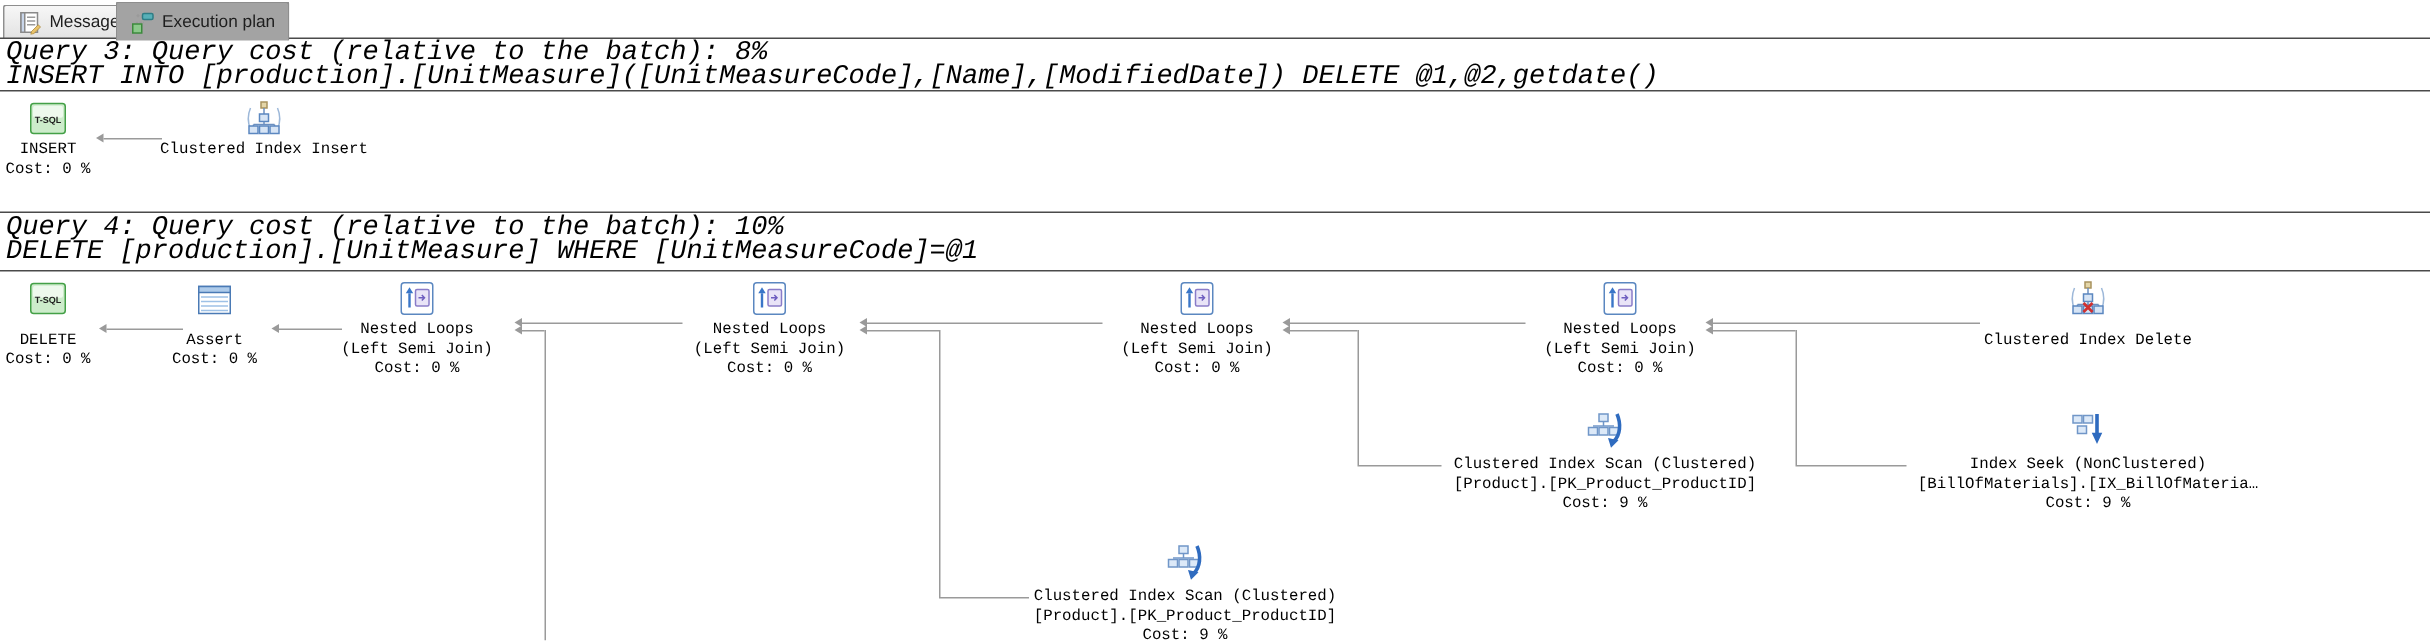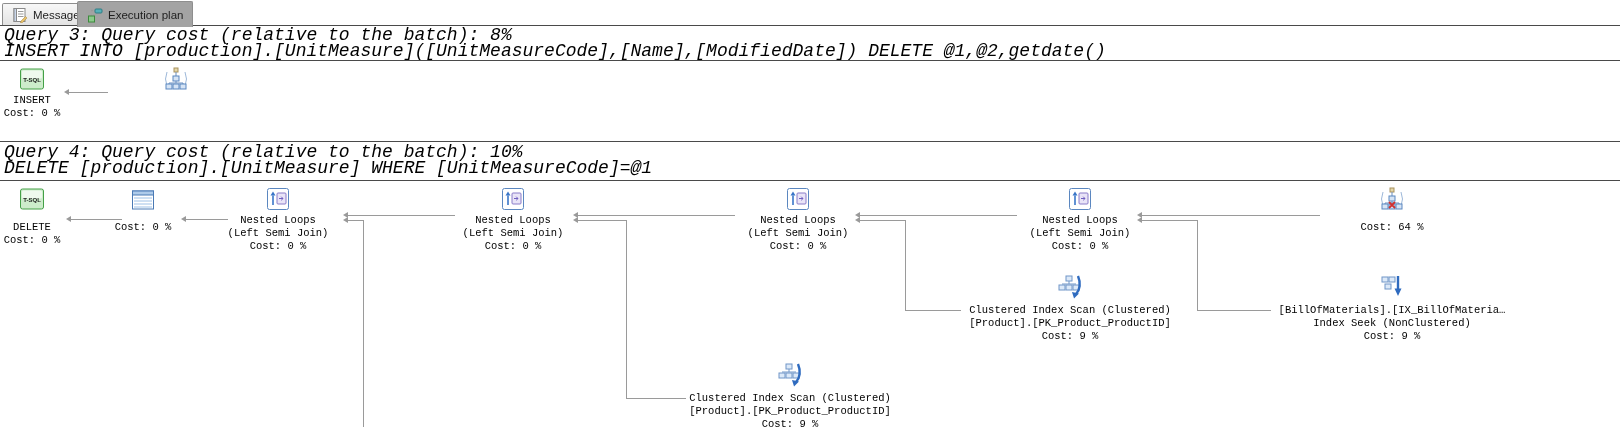--- a/index.html
+++ b/index.html
@@ -88,20 +88,21 @@
       <rect x="10" y="9" width="6" height="5" fill="#d6e4f5" stroke="#5b87c0"></rect>
       <line x1="13" y1="14" x2="13" y2="16" stroke="#6b8fc0"></line>
       <line x1="6" y1="16" x2="20" y2="16" stroke="#6b8fc0"></line>
       <line x1="6" y1="16" x2="6" y2="17" stroke="#6b8fc0"></line>
       <line x1="20" y1="16" x2="20" y2="17" stroke="#6b8fc0"></line>
       <rect x="3" y="17" width="6" height="5" fill="#d6e4f5" stroke="#5b87c0"></rect>
       <rect x="10" y="17" width="6" height="5" fill="#d6e4f5" stroke="#5b87c0"></rect>
       <rect x="17" y="17" width="6" height="5" fill="#d6e4f5" stroke="#5b87c0"></rect>
     </svg>
   </div>
+  <div>Clustered Index Insert</div>
 </div>
 
 <div class="ah" style="left:64px;top:89px"></div>
 <div class="hl" style="left:69px;top:92px;width:39px"></div>
 
 <div class="sep" style="top:141px"></div>
 
 <div class="qtext" style="top:145px">Query 4: Query cost (relative to the batch): 10%</div>
 <div class="qtext" style="top:161px">DELETE [production].[UnitMeasure] WHERE [UnitMeasureCode]=@1</div>
 <div class="sep" style="top:180px"></div>
@@ -122,20 +123,21 @@
   <div class="nicon">
     <svg width="24" height="22" viewBox="0 0 24 22">
       <rect x="1.5" y="2" width="21" height="18" fill="#ffffff" stroke="#4a7ab5"></rect>
       <rect x="1.5" y="2" width="21" height="4" fill="#aecbea" stroke="#4a7ab5"></rect>
       <line x1="3" y1="9" x2="21" y2="9" stroke="#9ec1e6"></line>
       <line x1="3" y1="12" x2="21" y2="12" stroke="#9ec1e6"></line>
       <line x1="3" y1="15" x2="21" y2="15" stroke="#9ec1e6"></line>
       <line x1="3" y1="18" x2="21" y2="18" stroke="#9ec1e6"></line>
     </svg>
   </div>
+  <div>Assert</div>
   <div>Cost: 0 %</div>
 </div>
 
 <div class="node" style="left:163px;top:187px">
   <div class="nicon">
     <svg width="24" height="24" viewBox="0 0 24 24">
       <rect x="1.5" y="1.5" width="21" height="21" rx="2" fill="#ffffff" stroke="#5b87c0"></rect>
       <polygon points="7,4.5 4.5,8.5 9.5,8.5" fill="#3a76c8"></polygon>
       <line x1="7" y1="8.5" x2="7" y2="18" stroke="#3a76c8" stroke-width="1.6"></line>
       <rect x="11" y="6" width="9" height="11" rx="1" fill="#e9e4f7" stroke="#8a7cc8"></rect>
@@ -203,21 +205,21 @@
       <line x1="13" y1="14" x2="13" y2="16" stroke="#6b8fc0"></line>
       <line x1="6" y1="16" x2="20" y2="16" stroke="#6b8fc0"></line>
       <line x1="6" y1="16" x2="6" y2="17" stroke="#6b8fc0"></line>
       <line x1="20" y1="16" x2="20" y2="17" stroke="#6b8fc0"></line>
       <rect x="3" y="17" width="6" height="5" fill="#d6e4f5" stroke="#5b87c0"></rect>
       <rect x="10" y="17" width="6" height="5" fill="#d6e4f5" stroke="#5b87c0"></rect>
       <rect x="17" y="17" width="6" height="5" fill="#d6e4f5" stroke="#5b87c0"></rect>
       <path d="M10 15 L16 21 M16 15 L10 21" stroke="#d03030" stroke-width="1.8"></path>
     </svg>
   </div>
-  <div>Cost: 64 %</div>
+  <div>Clustered Index Delete</div>
 </div>
 
 <div class="node big" style="left:955px;top:274px">
   <div class="nicon">
     <svg width="26" height="26" viewBox="0 0 26 26">
       <rect x="9" y="2" width="6" height="5" fill="#dce9f8" stroke="#7096c8"></rect>
       <line x1="12" y1="7" x2="12" y2="10" stroke="#7096c8"></line>
       <line x1="5" y1="10" x2="19" y2="10" stroke="#7096c8"></line>
       <rect x="2" y="11" width="6" height="5" fill="#dce9f8" stroke="#7096c8"></rect>
       <rect x="9" y="11" width="6" height="5" fill="#dce9f8" stroke="#7096c8"></rect>
@@ -234,22 +236,22 @@
 <div class="node big" style="left:1277px;top:274px">
   <div class="nicon">
     <svg width="26" height="26" viewBox="0 0 26 26">
       <rect x="3" y="3" width="6" height="5" fill="#dce9f8" stroke="#7096c8"></rect>
       <rect x="10" y="3" width="6" height="5" fill="#dce9f8" stroke="#7096c8"></rect>
       <rect x="6" y="10" width="6" height="5" fill="#dce9f8" stroke="#7096c8"></rect>
       <path d="M19 2 v13" stroke="#2f6bbf" stroke-width="2.4"></path>
       <polygon points="19,22 15.5,14.5 22.5,14.5" fill="#2f6bbf"></polygon>
     </svg>
   </div>
+  <div>Index Seek (NonClustered)</div>
   <div>[BillOfMaterials].[IX_BillOfMateria…</div>
-  <div>Index Seek (NonClustered)</div>
   <div>Cost: 9 %</div>
 </div>
 
 <div class="node big" style="left:675px;top:362px">
   <div class="nicon">
     <svg width="26" height="26" viewBox="0 0 26 26">
       <rect x="9" y="2" width="6" height="5" fill="#dce9f8" stroke="#7096c8"></rect>
       <line x1="12" y1="7" x2="12" y2="10" stroke="#7096c8"></line>
       <line x1="5" y1="10" x2="19" y2="10" stroke="#7096c8"></line>
       <rect x="2" y="11" width="6" height="5" fill="#dce9f8" stroke="#7096c8"></rect>

